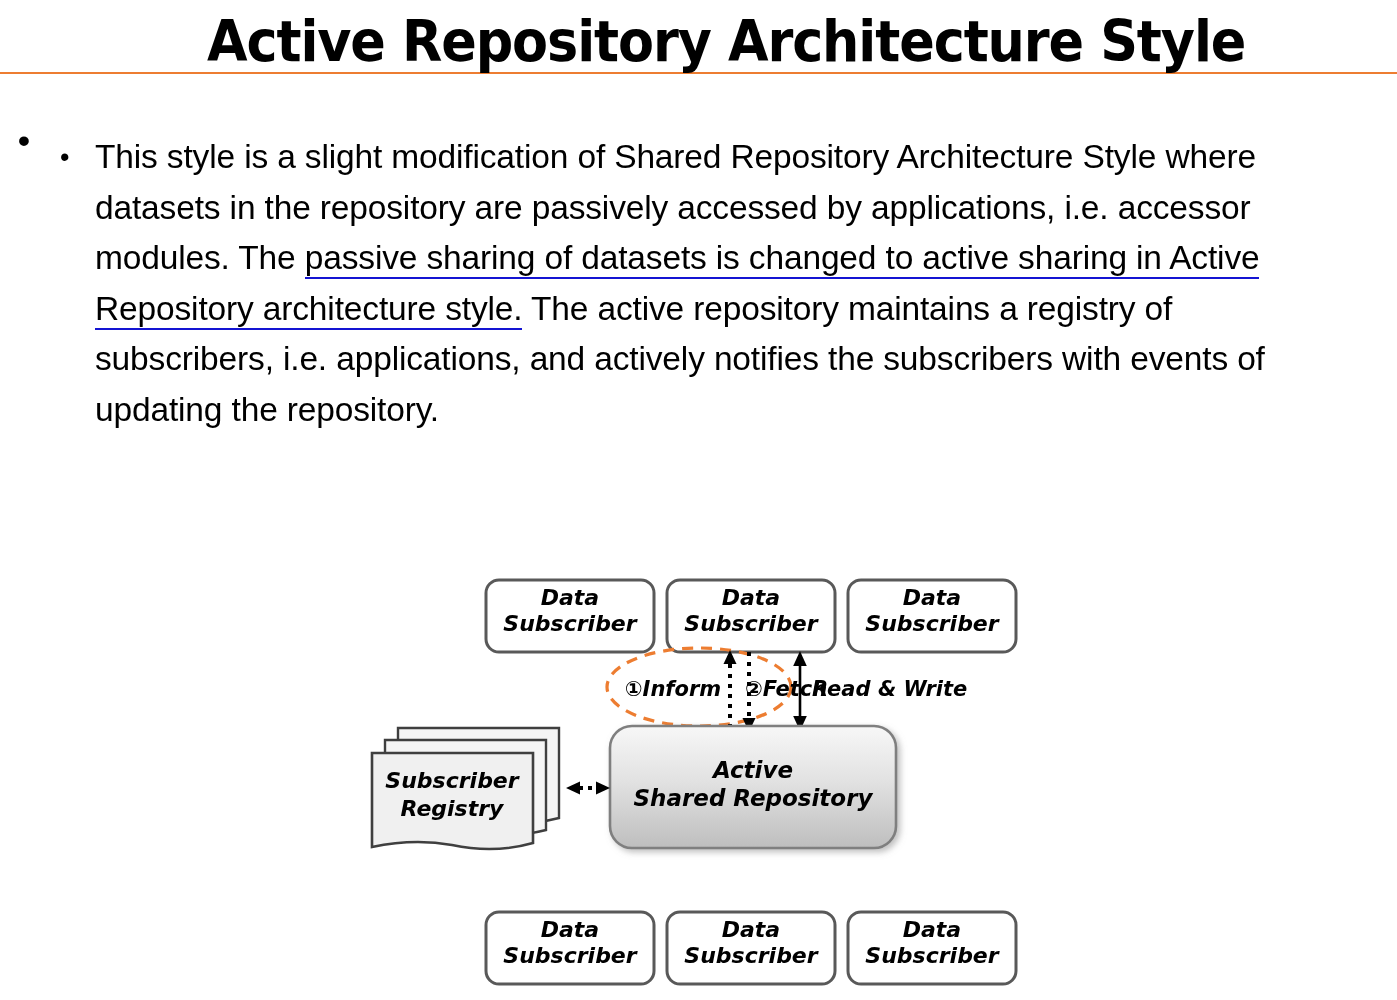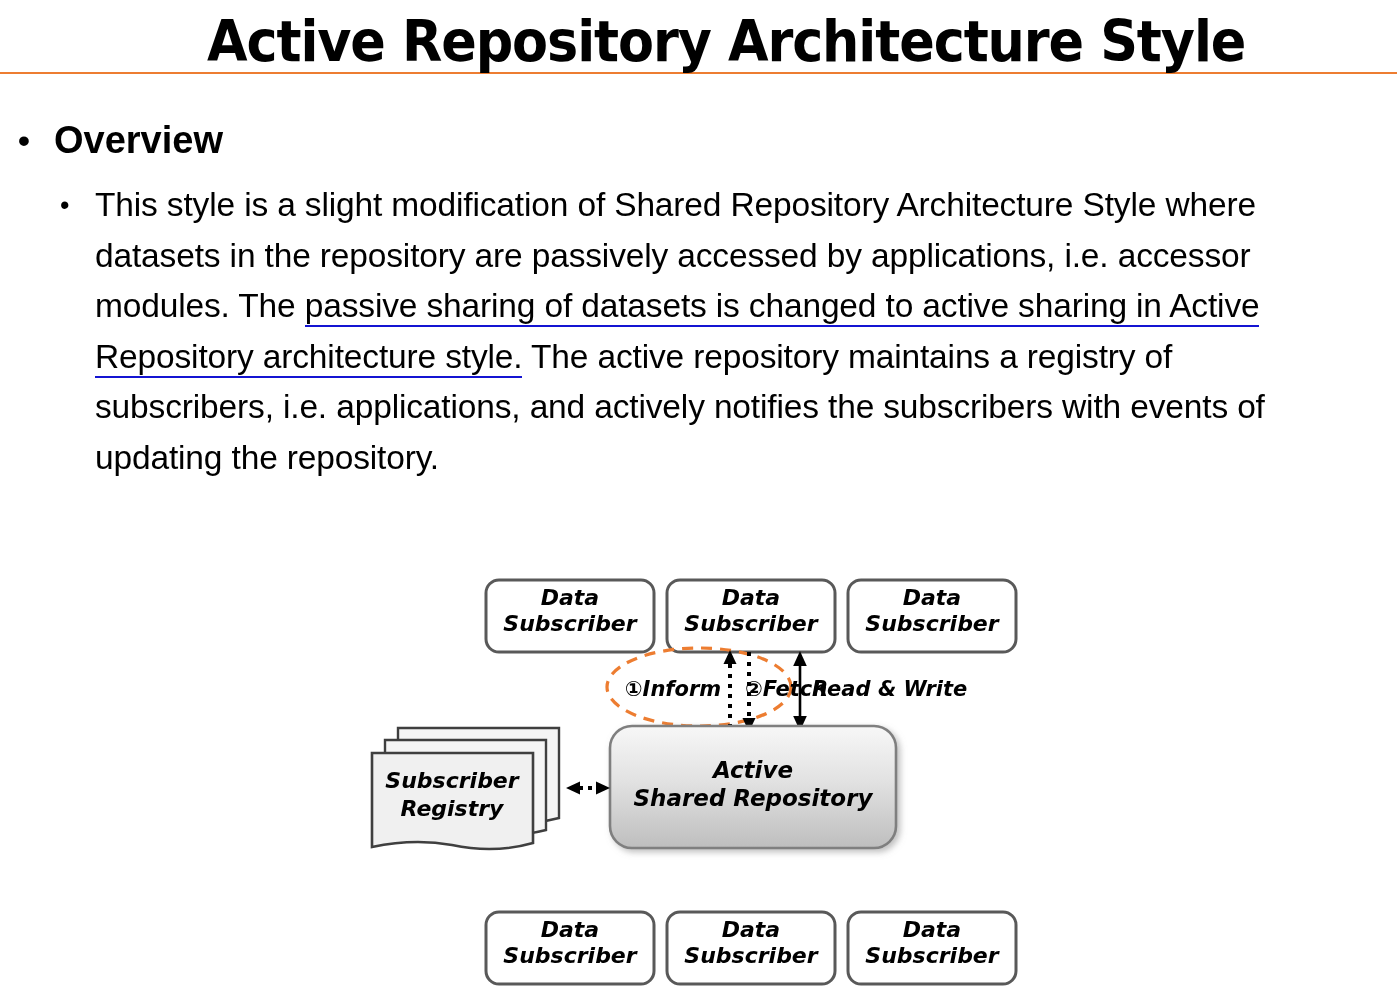--- a/index.html
+++ b/index.html
@@ -118,21 +118,20 @@
 
 <div id="slide-header">
   <div id="title-rule"></div>
   <div id="slide-title">Active Repository Architecture Style</div>
 </div>
 
 <div id="body">
 
   <div class="bullet-l1">
     <span class="dot">•</span>
-    <span>Overview</span>
   </div>
 
   <div class="bullet-l2">
     <span class="dot">•</span>
     <span class="body-text"><span>This style is a slight modification of Shared Repository Architecture Style where datasets in the repository are passively accessed by applications, i.e. accessor modules. The </span><span class="link"><span class="hl">passive sharing</span><span> of datasets is changed to </span><span class="hl">active sharing</span><span> in Active Repository architecture style.</span></span><span> The active repository maintains a registry of subscribers, i.e. applications, and actively notifies the subscribers with events of updating the repository.</span></span>
   </div>
 
 </div>
 
 <div id="diagram">

